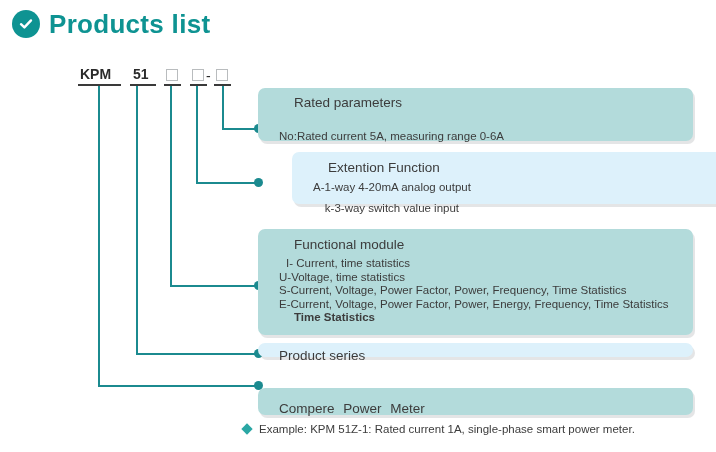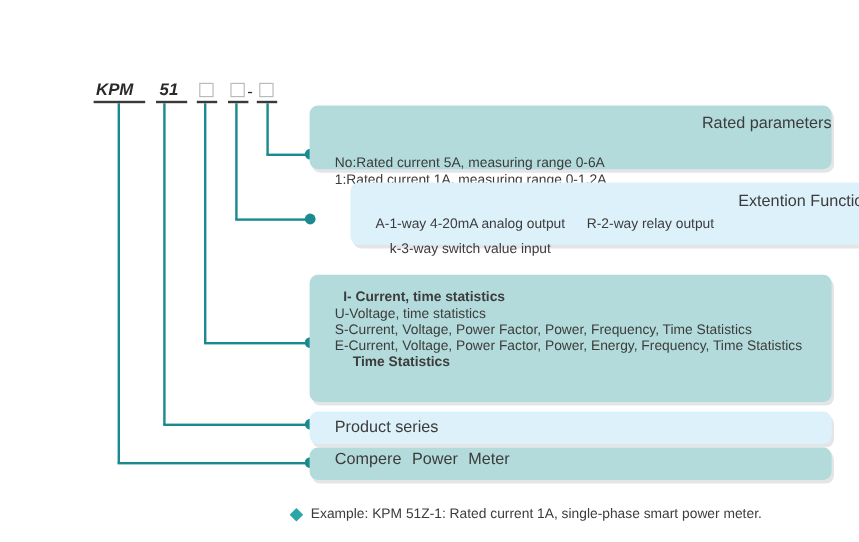--- a/index.html
+++ b/index.html
@@ -23,21 +23,21 @@
   }
   .check-circle svg{display:block;}
   .title-text{
     font-size:26px;font-weight:bold;color:#0e9392;
     letter-spacing:.3px;line-height:1;
     white-space:nowrap;
   }
 
   
   .code-row{position:absolute;left:80px;top:66px;height:20px;}
-  .code-seg{position:absolute;top:0;font-size:14px;font-weight:bold;color:#2a2a2a;white-space:nowrap;font-style:italic;}
+  .code-seg{position:absolute;top:0;font-size:14px;font-weight:bold;color:#2a2a2a;white-space:nowrap;}
   .code-underline{position:absolute;height:1.5px;background:#3a3a3a;}
   .code-box{
     position:absolute;top:3px;
     width:12px;height:12px;
     border:1.3px solid #b9bcbe;
     background:#ffffff;
     box-sizing:border-box;
   }
   .code-dash{position:absolute;top:2px;font-size:14px;color:#2a2a2a;}
 
@@ -54,21 +54,21 @@
     position:absolute;
     left:258px;width:435px;
     border-radius:7px;
     box-sizing:border-box;
     box-shadow:2px 3px 0 0 rgba(170,174,176,.32);
   }
   .panel.teal{background:#b3dbdb;}
   .panel.blue{background:#ddf1fb;}
   .panel-title{
     font-size:13.5px;color:#3c3c3c;
-    padding-left:36px;white-space:nowrap;text-align:right;
+    padding-left:36px;white-space:nowrap;
   }
   .panel-line{
     font-size:11.5px;color:#3c3c3c;
     padding-left:21px;white-space:nowrap;line-height:13.5px;
   }
   .panel-line.indent{padding-left:36px;font-weight:bold;}
   .single-label{
     font-size:13.5px;color:#3c3c3c;
     padding-left:21px;white-space:nowrap;
   }
@@ -89,20 +89,28 @@
     width:8px;height:8px;background:#2aa7a4;
     transform:rotate(45deg);flex:0 0 auto;
   }
   .footnote-text{font-size:11.5px;color:#3c3c3c;white-space:nowrap;}
 </style>
 </head>
 <body>
 
 <div id="page">
 
+  <div class="title-row">
+    <div class="check-circle">
+      <svg width="18" height="18" viewBox="0 0 18 18">
+        <path d="M4 9.2 L7.4 12.4 L14 5.4" fill="none" stroke="#ffffff" stroke-width="2.4" stroke-linecap="round" stroke-linejoin="round"></path>
+      </svg>
+    </div>
+    <div class="title-text">Products list</div>
+  </div>
 
   <div class="code-row">
 
     <div class="code-seg" style="left:0px;">KPM</div>
     <div class="code-underline" style="left:-2px;top:18px;width:43px;"></div>
 
     <div class="code-seg" style="left:53px;">51</div>
     <div class="code-underline" style="left:50px;top:18px;width:26px;"></div>
 
     <div class="code-box" style="left:86px;"></div>
@@ -133,49 +141,48 @@
   <div class="lead-h" style="left:136px;top:353px;width:122px;"></div>
   <div class="lead-dot" style="left:254px;top:349px;"></div>
 
   <div class="lead-v" style="left:98px;top:86px;height:300px;"></div>
   <div class="lead-h" style="left:98px;top:385px;width:160px;"></div>
   <div class="lead-dot" style="left:254px;top:381px;"></div>
 
   <div class="panel teal" style="top:88px;height:53px;padding-top:7px;">
     <div class="panel-title">Rated parameters</div>
     <div class="panel-line" style="margin-top:20px;">No:Rated current 5A, measuring range 0-6A</div>
-    <div class="panel-line">1:Rated current 1A, measuring range 0-1.2A</div>
   </div>
 
   <div class="panel blue" style="top:152px;height:52px;padding-top:8px;margin-left:34px;">
     <div class="panel-title">Extention Function</div>
     <div class="two-col" style="height:34px;margin-top:6px;">
       <div class="col-a">
         <div class="cell" style="margin-bottom:9px;">A-1-way 4-20mA analog output</div>
         <div class="cell">k-3-way switch value input</div>
       </div>
       <div class="col-b">
-        <div class="cell" style="margin-bottom:9px;">R-2-way relay output</div>
       </div>
     </div>
   </div>
 
   <div class="panel teal" style="top:229px;height:106px;padding-top:8px;">
-    <div class="panel-line" style="margin-top:5px;font-weight:bold;padding-left:28px;">I- Current, time statistics</div>
+    <div class="panel-title">Functional module</div>
+    <div class="panel-line" style="margin-top:5px;font-weight:normal;padding-left:28px;">I- Current, time statistics</div>
     <div class="panel-line">U-Voltage, time statistics</div>
     <div class="panel-line">S-Current, Voltage, Power Factor, Power, Frequency, Time Statistics</div>
     <div class="panel-line">E-Current, Voltage, Power Factor, Power, Energy, Frequency, Time Statistics</div>
     <div class="panel-line indent">Time Statistics</div>
   </div>
 
-  <div class="panel blue" style="top:343px;height:27px;padding-top:5px;">
+  <div class="panel blue" style="top:343px;height:14px;padding-top:5px;">
     <div class="single-label">Product series</div>
   </div>
 
-  <div class="panel teal" style="top:373px;height:27px;padding-top:2px;">
+  <div class="panel teal" style="top:388px;height:27px;padding-top:13px;">
     <div class="single-label spaced">Compere  Power  Meter</div>
   </div>
 
   <div class="footnote">
     <div class="diamond"></div>
     <div class="footnote-text">Example: KPM 51Z-1: Rated current 1A, single-phase smart power meter.</div>
   </div>
 
 </div>
 

